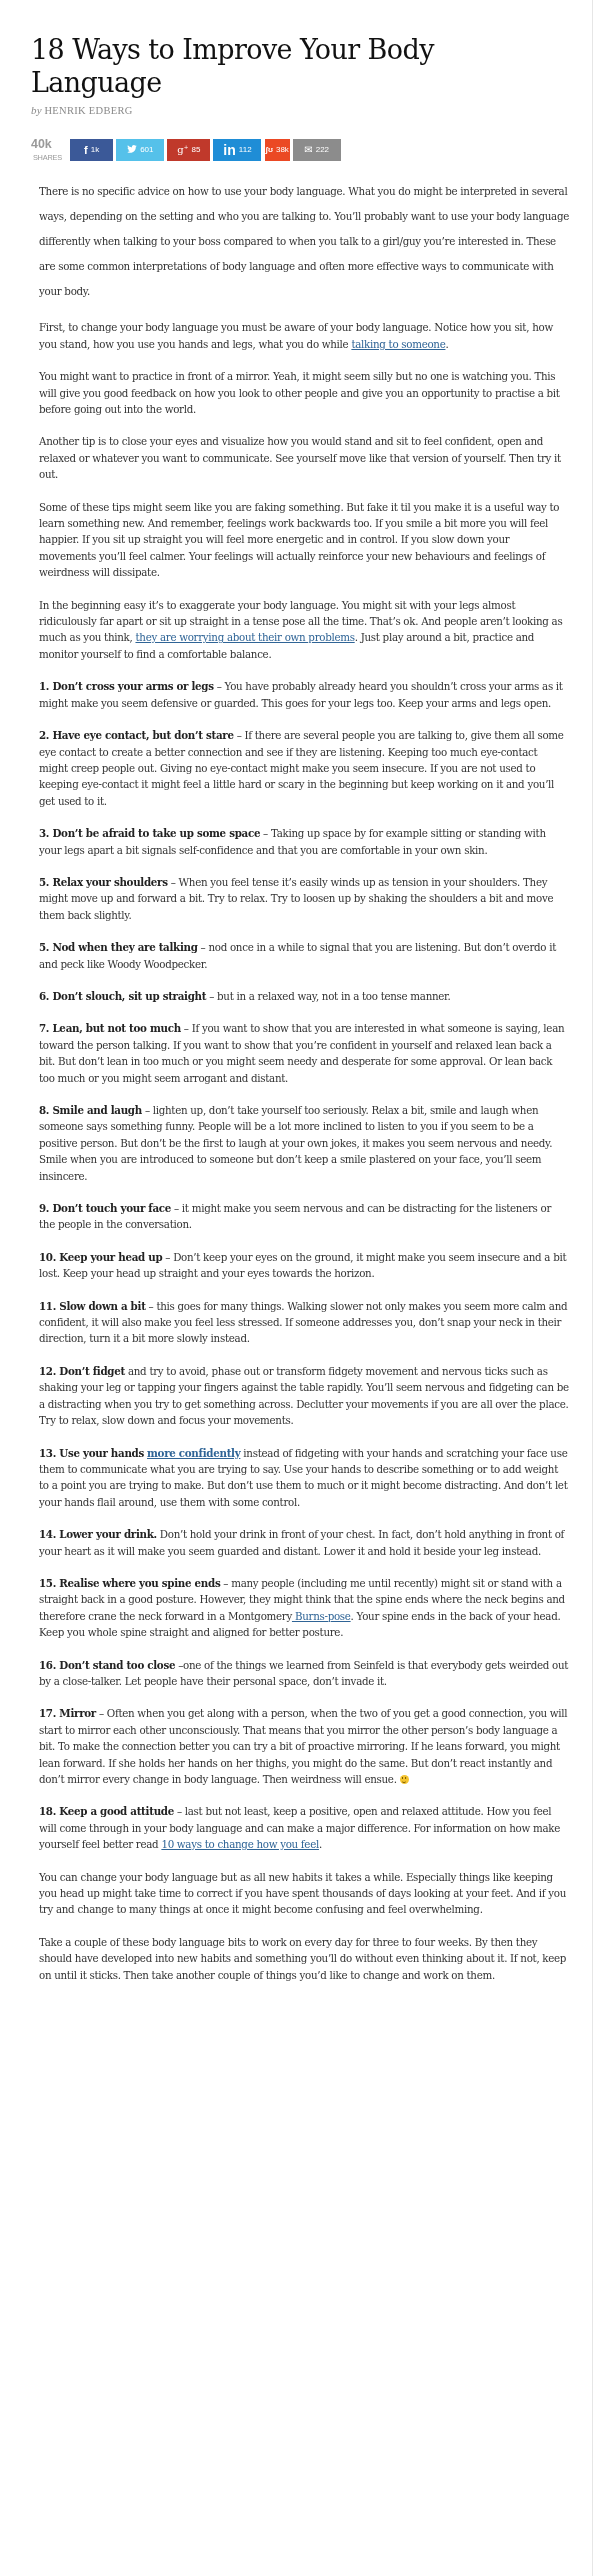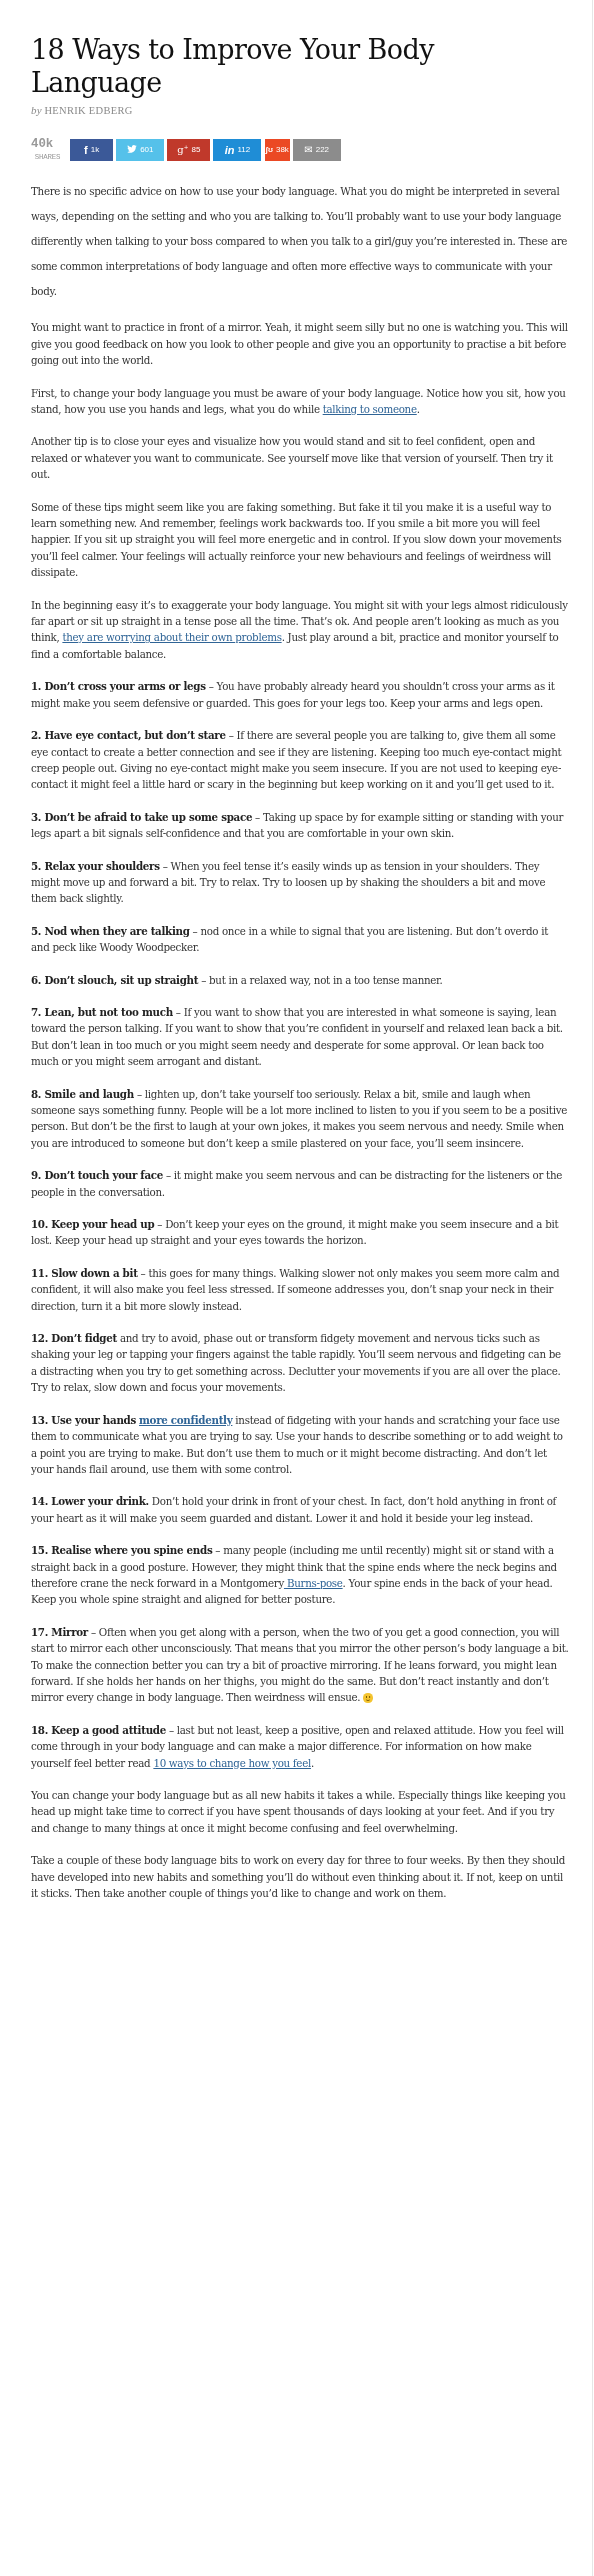--- a/index.html
+++ b/index.html
@@ -3,29 +3,29 @@
 <meta charset="utf-8">
 <style>
   html, body { margin: 0; padding: 0; background: #ffffff; }
   body { width: 594px; min-height: 2576px; position: relative; overflow-x: hidden; }
   .page-border { position: absolute; top: 0; right: 1.2px; width: 0.6px; height: 100%; background: #e6e6e6; }
   .article { position: relative; padding: 33px 39px 25px 31px; width: 538px; box-sizing: content-box; color: #333; }
   .title { font-family: "DejaVu Serif", "Liberation Serif", serif; font-weight: normal; font-size: 27px; line-height: 33px; color: #111; margin: 0; letter-spacing: -0.6px; }
   .byline { font-family: Liberation Serif, serif; color: #8a8a8a; font-size: 10.5px; margin-top: 5px; letter-spacing: 0.3px; }
   .byline .by { font-style: italic; font-size: 11px; margin-right: 2.5px; }
   .share-bar { display: flex; align-items: center; margin-top: 21px; height: 25px; }
-  .share-total { width: 33px; margin-right: 6.2px; font-family: Liberation Mono, monospace; color: #999; line-height: 1; }
+  .share-total { width: 33px; margin-right: 6.2px; font-family: Liberation Sans, sans-serif; color: #999; line-height: 1; }
   .share-total .count { font-size: 12.4px; font-weight: bold; display: block; }
   .share-total .label { font-size: 7.4px; display: block; margin-top: 3.7px; letter-spacing: -0.2px; text-align: center; }
   .share-btn { height: 22px; display: flex; align-items: center; justify-content: center; margin-right: 3.1px; color: #fff; font-family: "Liberation Sans", sans-serif; font-size: 8px; text-decoration: none; box-sizing: border-box; }
   .share-btn .ico { font-weight: bold; margin-right: 3.1px; font-size: 10px; }
   .share-btn .ico.fb { font-size: 11px; }
-  .share-btn .ico.li { font-size: 11px; font-style: italic; }
+  .share-btn .ico.li { font-size: 14px; }
   .content { font-family: "DejaVu Serif", "Liberation Serif", serif; font-size: 10.3px; color: #333; margin-top: 17.4px; }
-  .content p { margin: 0 0 16px 0; line-height: 16.4px; letter-spacing: -0.3px; }
+  .content p { margin: 0 0 16px 8px; line-height: 16.4px; letter-spacing: -0.3px; }
   .content p.intro { line-height: 25px; margin-bottom: 15px; }
   .content b { color: #222; }
   .content a { color: #2f6496; text-decoration: underline; }
   .smiley { display: inline-block; width: 9.3px; height: 9.3px; border-radius: 50%; background: #f4c430; vertical-align: -1.2px; position: relative; }
   .smiley::before { content: ""; position: absolute; left: 2.5px; top: 2.5px; width: 1.2px; height: 1.9px; background: #7a5a00; box-shadow: 3.1px 0 0 #7a5a00; }
   .smiley::after { content: ""; position: absolute; left: 2.5px; top: 4.3px; width: 4.3px; height: 2.5px; border-bottom: 0.9px solid #7a5a00; border-radius: 0 0 3.7px 3.7px; }
 </style>
 </head>
 <body>
 
@@ -67,41 +67,42 @@
       <span>38k</span>
     </a>
     <a class="share-btn" style="background:#8c8c8c;width:48px">
       <span class="ico" style="font-weight:normal;">✉</span>
       <span>222</span>
     </a>
   </div>
 
   <div class="content">
     <p class="intro">There is no specific advice on how to use your body language. What you do might be interpreted in several ways, depending on the setting and who you are talking to. You’ll probably want to use your body language differently when talking to your boss compared to when you talk to a girl/guy you’re interested in. These are some common interpretations of body language and often more effective ways to communicate with your body.</p>
+    <p><span>First, to change your body language you must be aware of your body language. Notice how you sit, how you stand, how you use you hands and legs, what you do while </span><a>talking to someone</a><span>.</span></p>
     <p>You might want to practice in front of a mirror. Yeah, it might seem silly but no one is watching you. This will give you good feedback on how you look to other people and give you an opportunity to practise a bit before going out into the world.</p>
-    <p><span>First, to change your body language you must be aware of your body language. Notice how you sit, how you stand, how you use you hands and legs, what you do while </span><a>talking to someone</a><span>.</span></p>
     <p>Another tip is to close your eyes and visualize how you would stand and sit to feel confident, open and relaxed or whatever you want to communicate. See yourself move like that version of yourself. Then try it out.</p>
     <p>Some of these tips might seem like you are faking something. But fake it til you make it is a useful way to learn something new. And remember, feelings work backwards too. If you smile a bit more you will feel happier. If you sit up straight you will feel more energetic and in control. If you slow down your movements you’ll feel calmer. Your feelings will actually reinforce your new behaviours and feelings of weirdness will dissipate.</p>
     <p><span>In the beginning easy it’s to exaggerate your body language. You might sit with your legs almost ridiculously far apart or sit up straight in a tense pose all the time. That’s ok. And people aren’t looking as much as you think, </span><a>they are worrying about their own problems</a><span>. Just play around a bit, practice and monitor yourself to find a comfortable balance.</span></p>
 
     <p><b>1. Don’t cross your arms or legs</b><span> – You have probably already heard you shouldn’t cross your arms as it might make you seem defensive or guarded. This goes for your legs too. Keep your arms and legs open.</span></p>
     <p><b>2. Have eye contact, but don’t stare</b><span> – If there are several people you are talking to, give them all some eye contact to create a better connection and see if they are listening. Keeping too much eye-contact might creep people out. Giving no eye-contact might make you seem insecure. If you are not used to keeping eye-contact it might feel a little hard or scary in the beginning but keep working on it and you’ll get used to it.</span></p>
     <p><b>3. Don’t be afraid to take up some space</b><span> – Taking up space by for example sitting or standing with your legs apart a bit signals self-confidence and that you are comfortable in your own skin.</span></p>
     <p><b>5. Relax your shoulders</b><span> – When you feel tense it’s easily winds up as tension in your shoulders. They might move up and forward a bit. Try to relax. Try to loosen up by shaking the shoulders a bit and move them back slightly.</span></p>
     <p><b>5. Nod when they are talking</b><span> – nod once in a while to signal that you are listening. But don’t overdo it and peck like Woody Woodpecker.</span></p>
     <p><b>6. Don’t slouch, sit up straight</b><span> – but in a relaxed way, not in a too tense manner.</span></p>
     <p><b>7. Lean, but not too much</b><span> – If you want to show that you are interested in what someone is saying, lean toward the person talking. If you want to show that you’re confident in yourself and relaxed lean back a bit. But don’t lean in too much or you might seem needy and desperate for some approval. Or lean back too much or you might seem arrogant and distant.</span></p>
     <p><b>8. Smile and laugh</b><span> – lighten up, don’t take yourself too seriously. Relax a bit, smile and laugh when someone says something funny. People will be a lot more inclined to listen to you if you seem to be a positive person. But don’t be the first to laugh at your own jokes, it makes you seem nervous and needy. Smile when you are introduced to someone but don’t keep a smile plastered on your face, you’ll seem insincere.</span></p>
     <p><b>9. Don’t touch your face</b><span> – it might make you seem nervous and can be distracting for the listeners or the people in the conversation.</span></p>
     <p><b>10. Keep your head up</b><span> – Don’t keep your eyes on the ground, it might make you seem insecure and a bit lost. Keep your head up straight and your eyes towards the horizon.</span></p>
     <p><b>11. Slow down a bit</b><span> – this goes for many things. Walking slower not only makes you seem more calm and confident, it will also make you feel less stressed. If someone addresses you, don’t snap your neck in their direction, turn it a bit more slowly instead.</span></p>
     <p><b>12. Don’t fidget</b><span> and try to avoid, phase out or transform fidgety movement and nervous ticks such as shaking your leg or tapping your fingers against the table rapidly. You’ll seem nervous and fidgeting can be a distracting when you try to get something across. Declutter your movements if you are all over the place. Try to relax, slow down and focus your movements.</span></p>
     <p><b>13. Use your hands</b> <a style="font-weight:bold">more confidently</a><span> instead of fidgeting with your hands and scratching your face use them to communicate what you are trying to say. Use your hands to describe something or to add weight to a point you are trying to make. But don’t use them to much or it might become distracting. And don’t let your hands flail around, use them with some control.</span></p>
     <p><b>14. Lower your drink.</b><span> Don’t hold your drink in front of your chest. In fact, don’t hold anything in front of your heart as it will make you seem guarded and distant. Lower it and hold it beside your leg instead.</span></p>
     <p><b>15. Realise where you spine ends</b><span> – many people (including me until recently) might sit or stand with a straight back in a good posture. However, they might think that the spine ends where the neck begins and therefore crane the neck forward in a Montgomery</span><a> Burns-pose</a><span>. Your spine ends in the back of your head. Keep you whole spine straight and aligned for better posture.</span></p>
+    <p><b>16. Don’t stand too close</b><span> –one of the things we learned from Seinfeld is that everybody gets weirded out by a close-talker. Let people have their personal space, don’t invade it.</span></p>
     <p><b>17. Mirror</b><span> – Often when you get along with a person, when the two of you get a good connection, you will start to mirror each other unconsciously. That means that you mirror the other person’s body language a bit. To make the connection better you can try a bit of proactive mirroring. If he leans forward, you might lean forward. If she holds her hands on her thighs, you might do the same. But don’t react instantly and don’t mirror every change in body language. Then weirdness will ensue. </span><span class="smiley"></span></p>
     <p><b>18. Keep a good attitude</b><span> – last but not least, keep a positive, open and relaxed attitude. How you feel will come through in your body language and can make a major difference. For information on how make yourself feel better read </span><a>10 ways to change how you feel</a><span>.</span></p>
 
     <p>You can change your body language but as all new habits it takes a while. Especially things like keeping you head up might take time to correct if you have spent thousands of days looking at your feet. And if you try and change to many things at once it might become confusing and feel overwhelming.</p>
     <p>Take a couple of these body language bits to work on every day for three to four weeks. By then they should have developed into new habits and something you’ll do without even thinking about it. If not, keep on until it sticks. Then take another couple of things you’d like to change and work on them.</p>
   </div>
 </article>
 
 
 </body></html>

